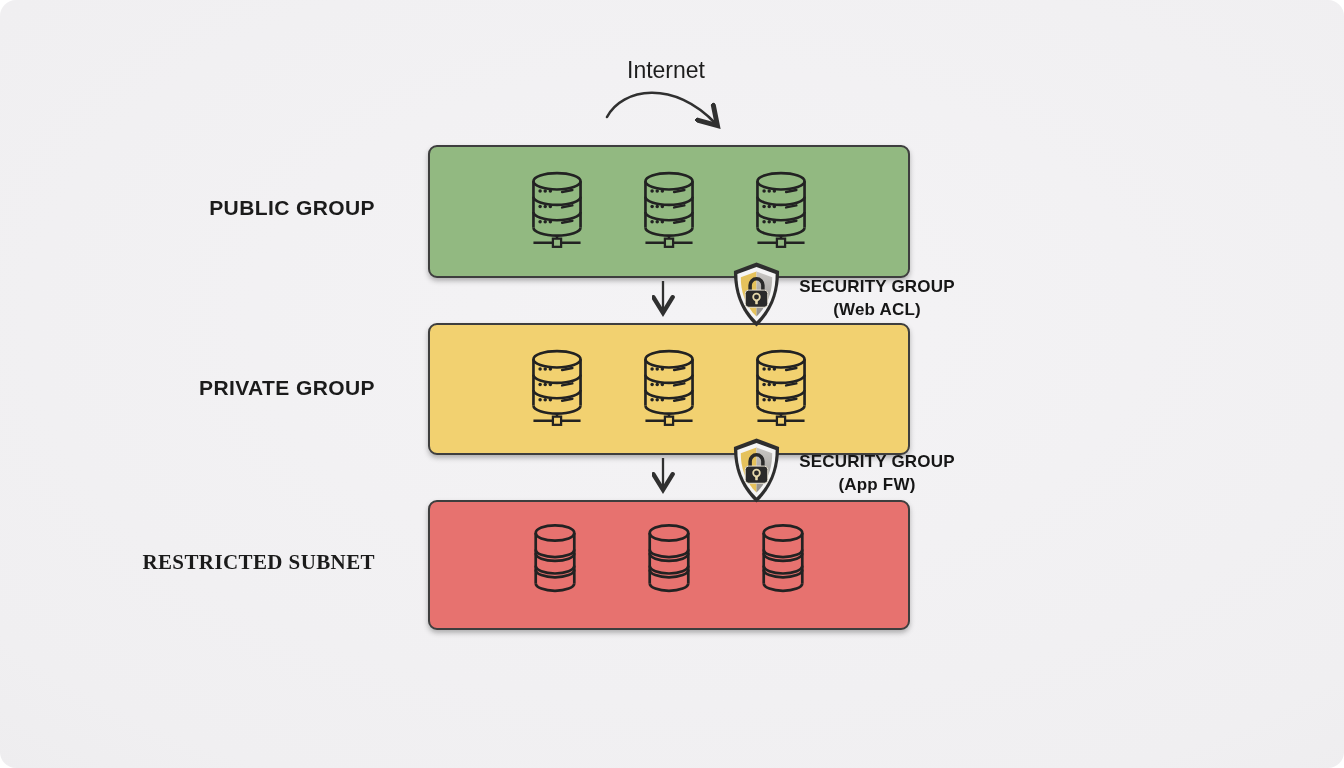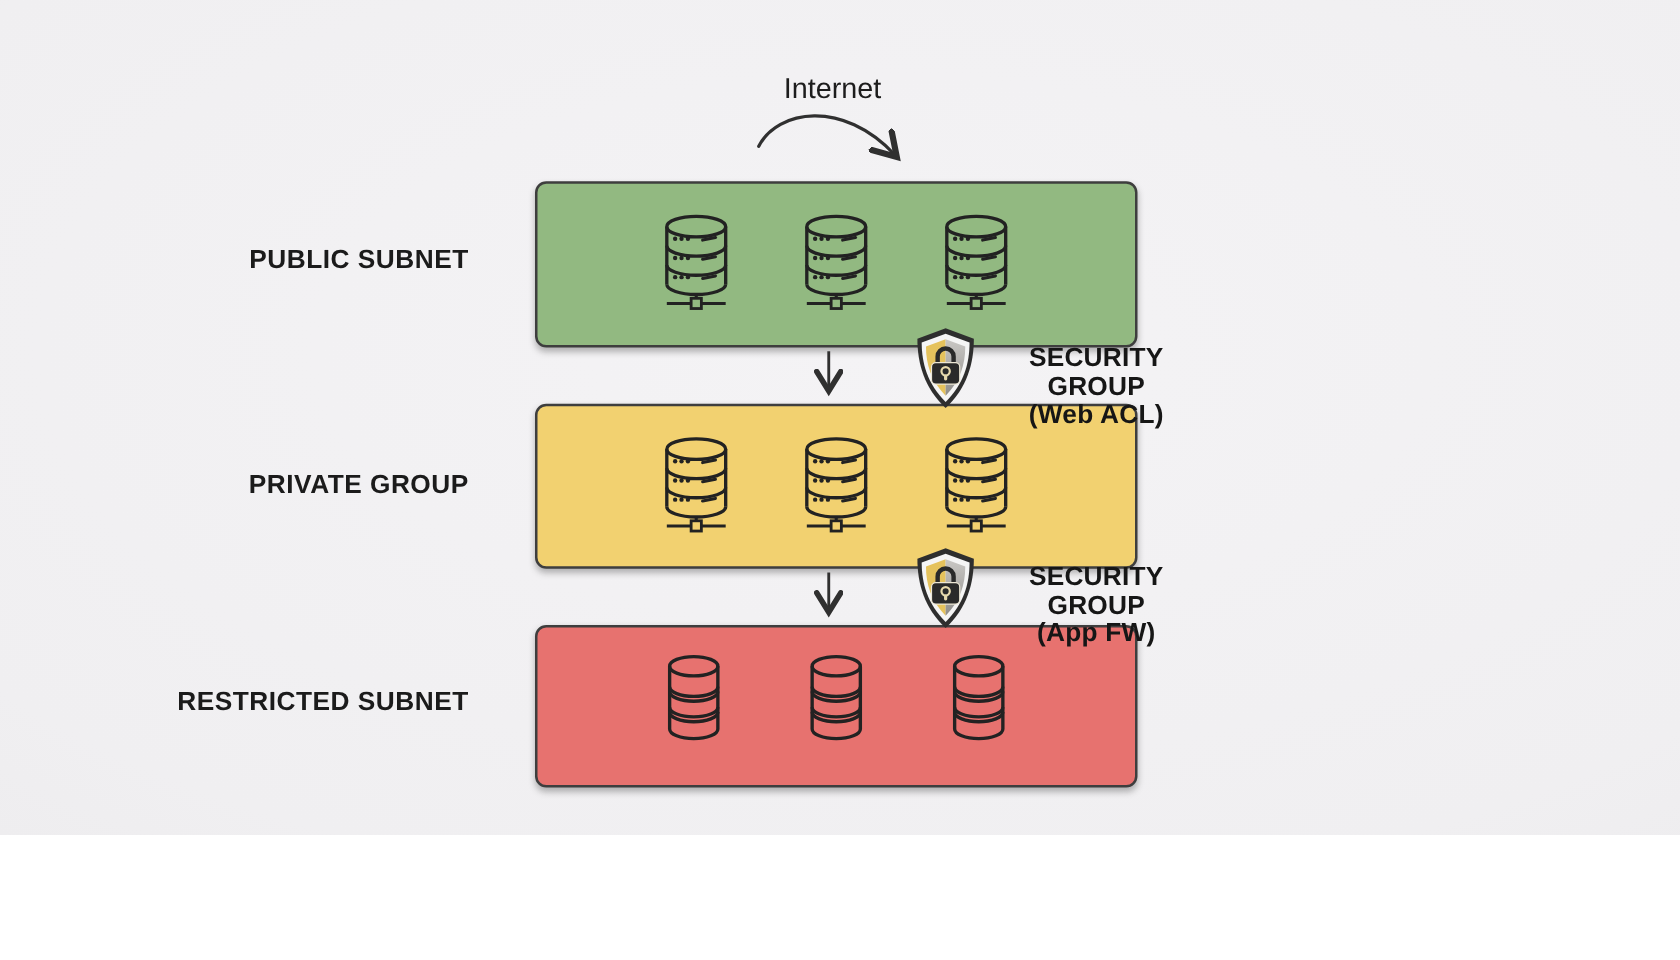--- a/index.html
+++ b/index.html
@@ -2,22 +2,23 @@
 <html style="--arrow: #303030; --shield-left: #e5c25c; --shield-right-top: #c9c7c4; --shield-right-bottom: #8f8d8a; --shield-rim: #f5f5f5; --shield-outline: #2e2e2e; --lock-body: #2a2a2a; --keyhole: #e6d9ac;"><head>
 <meta charset="utf-8">
 <style>
   html, body { margin: 0; padding: 0; }
   body {
     width: 1344px; height: 768px; overflow: hidden;
     font-family: "Liberation Sans", sans-serif;
     -webkit-font-smoothing: antialiased;
   }
   .stage {
-    position: relative; width: 1344px; height: 668px;
+    position: relative; width: 1344px; height: 768px;
     background: radial-gradient(120% 120% at 52% 42%, #f4f3f5 0%, #f0eff1 55%, #e7e6e8 100%);
+    border-radius: 16px;
   }
   .subnet-box {
     position: absolute; left: 428px; width: 482px;
     border: 2.5px solid #3e3e3e; border-radius: 9px;
     box-shadow: 0 3px 5px rgba(55,55,55,0.35);
     display: flex; justify-content: center; align-items: flex-start;
     box-sizing: border-box;
   }
   .box-public     { top: 145px; height: 133px; }
   .box-private    { top: 323px; height: 132px; }
@@ -26,45 +27,45 @@
   .box-public .icon-row, .box-private .icon-row { gap: 46px; padding-top: 21px; }
   .box-restricted .icon-row { gap: 60px; padding-top: 18px; }
   .db-icon { display: block; line-height: 0; }
   .subnet-label {
     position: absolute; left: 60px; width: 315px; text-align: right;
     font-size: 21px; font-weight: 600; letter-spacing: 0.4px; color: #1b1b1b;
     line-height: 24px;
   }
   .label-public     { top: 196px; }
   .label-private    { top: 376px; }
-  .label-restricted { top: 550px; }
+  .label-restricted { top: 550px; font-family: Liberation Serif, serif; }
   .internet-label {
     position: absolute; left: 576px; top: 57px; width: 180px; text-align: center;
     font-size: 23px; color: #1d1d1d; font-weight: 500;
   }
   .overlay { position: absolute; left: 0; top: 0; width: 1344px; height: 768px; }
   .shield { position: absolute; left: 729px; width: 55px; height: 67px; }
   .shield-1 { top: 261px; }
   .shield-2 { top: 437px; }
   .sg-label {
     position: absolute; left: 788px; width: 178px; text-align: center;
-    font-size: 21px; font-weight: 600; color: #161616; line-height: 22.5px;
+    font-size: 17px; font-weight: 600; color: #161616; line-height: 22.5px;
     letter-spacing: 0.2px;
   }
   .sg-label-1 { top: 276px; }
   .sg-label-2 { top: 451px; }
 </style>
 </head>
 <body>
 
 <div class="stage">
 
   <div class="internet-label">Internet</div>
 
-  <div class="subnet-label label-public">PUBLIC SUBNET</div>
+  <div class="subnet-label label-public">PUBLIC GROUP</div>
   <div class="subnet-label label-private">PRIVATE GROUP</div>
   <div class="subnet-label label-restricted">RESTRICTED SUBNET</div>
 
   <div class="subnet-box box-public" style="background: rgb(146, 185, 129); border-color: rgb(62, 62, 62);">
     <div class="icon-row">
         <span class="db-icon"><svg width="66" height="86" viewBox="0 0 64 84" fill="none">
     <ellipse cx="32" cy="13" rx="23" ry="8" stroke="#222222" stroke-width="2.6"></ellipse>
     <path d="M9 13 V58 M55 13 V58" stroke="#222222" stroke-width="2.6"></path>
     <path d="M9 28 A23 8 0 0 0 55 28" stroke="#222222" stroke-width="2.6"></path>
     <path d="M9 43 A23 8 0 0 0 55 43" stroke="#222222" stroke-width="2.6"></path>

